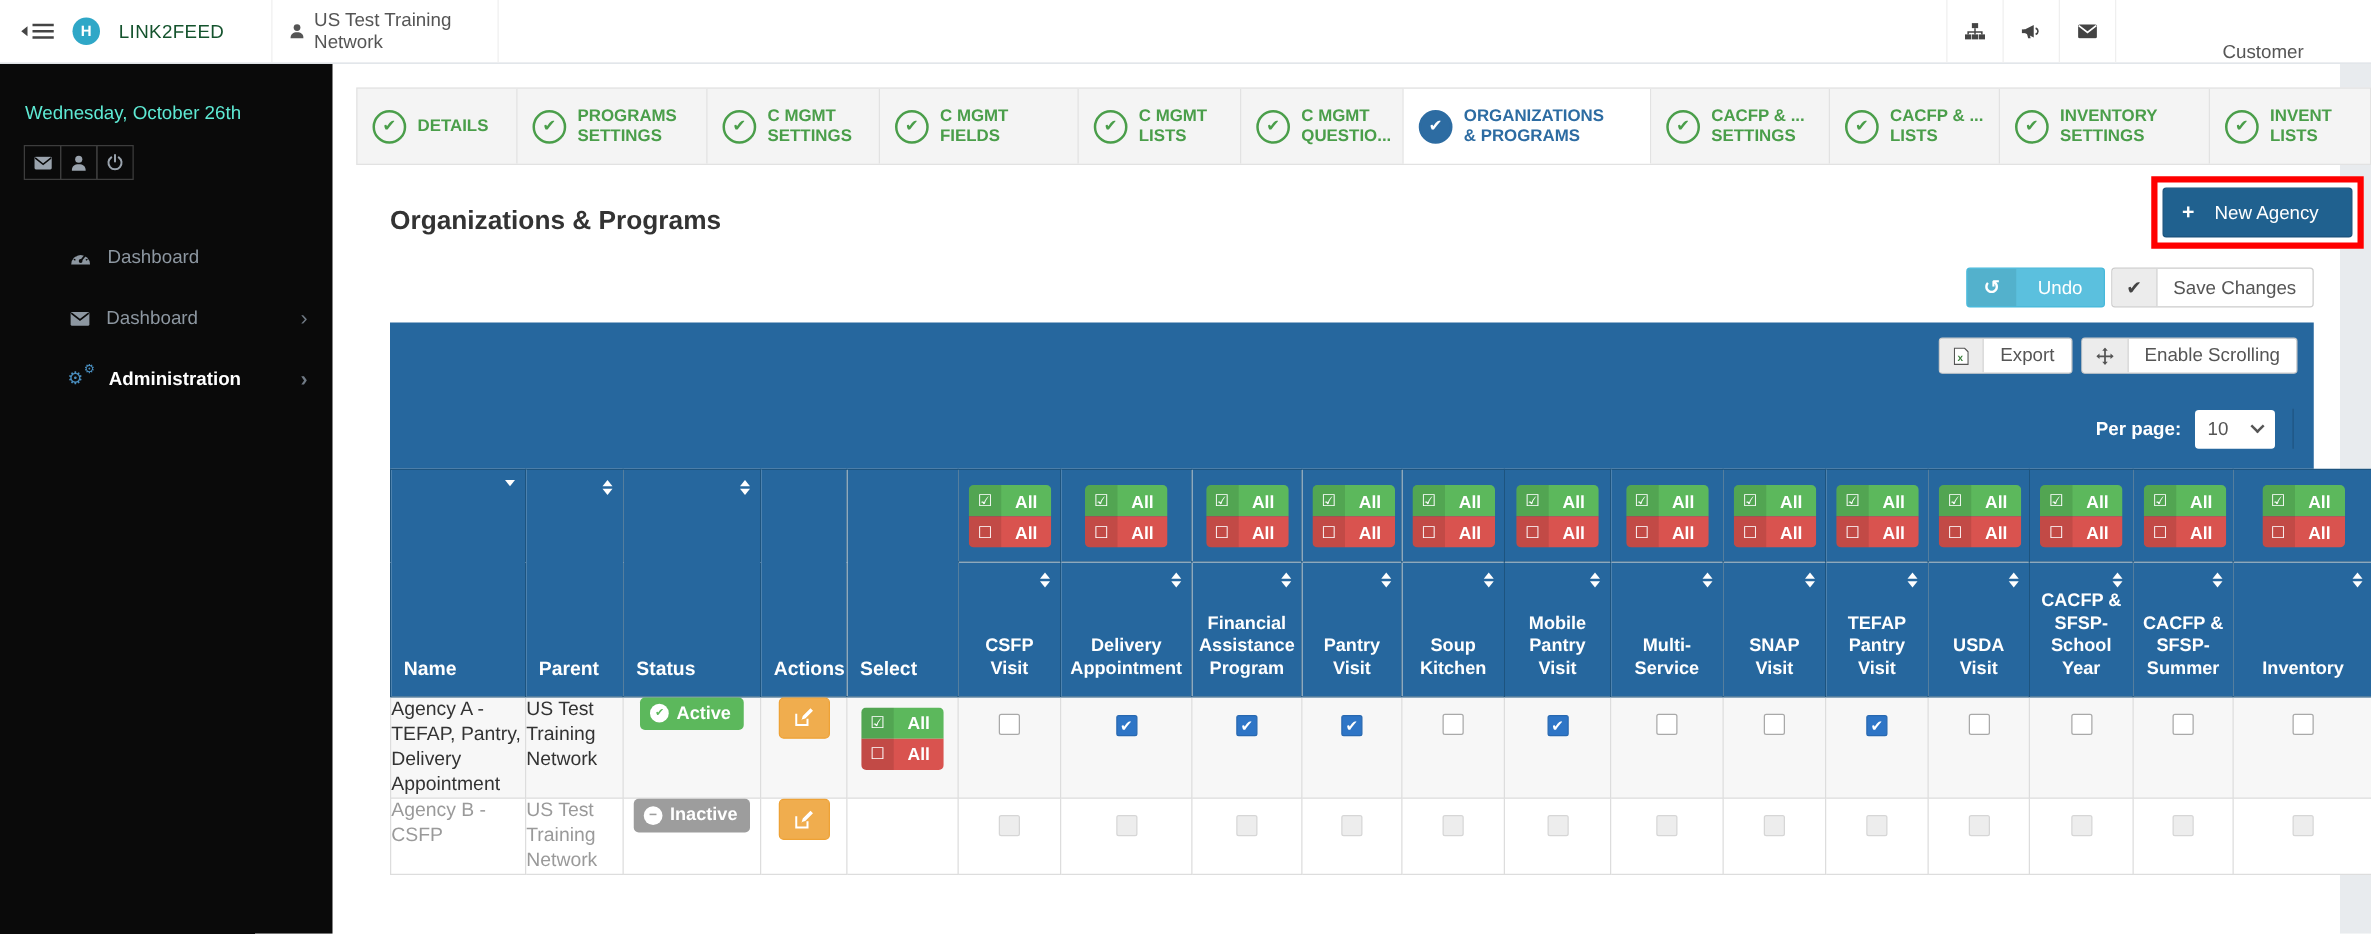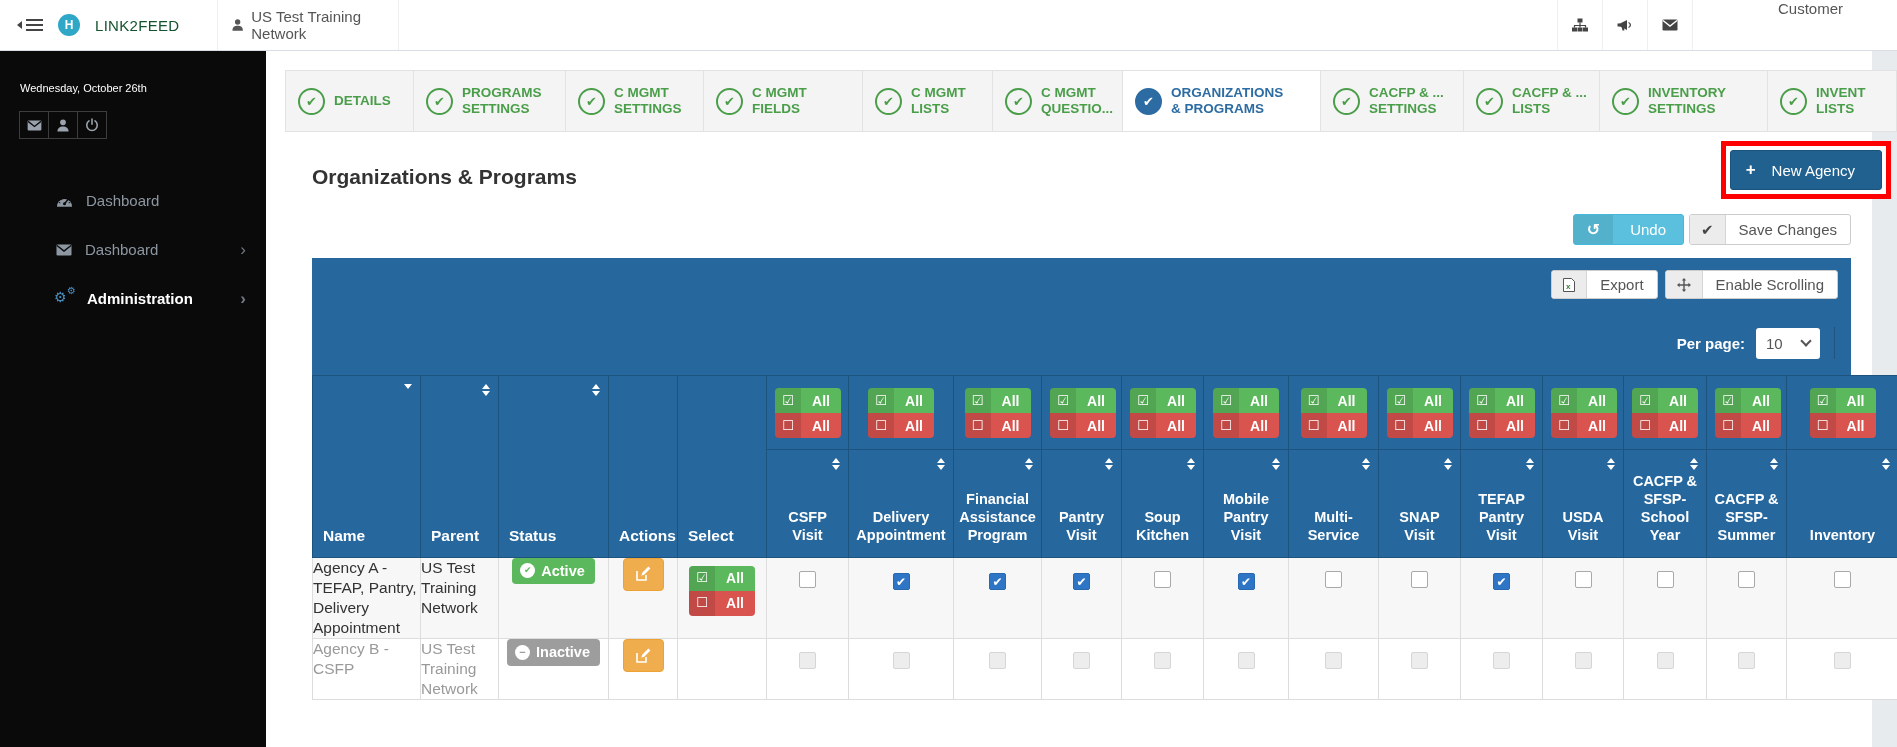--- a/index.html
+++ b/index.html
@@ -15,25 +15,25 @@
   .tb-brand { width:218px; border-right:1px solid #efefef; display:flex; align-items:center; padding-left:17px; gap:15px; }
   .hamburger { display:flex; align-items:center; gap:4px; cursor:pointer; }
   .ham-arrow { width:0; height:0; border-top:4px solid transparent; border-bottom:4px solid transparent; border-right:5px solid #444; }
   .ham-bars span { display:block; width:17px; height:2px; background:#444; margin:3px 0; }
   .logo-circle { width:22px; height:22px; border-radius:50%; background:#2fa7c7; color:#fff; font-weight:bold;
                  font-size:12px; display:flex; align-items:center; justify-content:center; }
   .brand-text { color:#14532d; font-size:15px; letter-spacing:.3px; }
   .tb-network { width:181px; border-right:1px solid #efefef; display:flex; align-items:center; gap:8px; padding-left:14px; color:#555; }
   .tb-spacer { flex:1; }
   .tb-iconcell { width:45px; border-left:1px solid #efefef; display:flex; align-items:center; justify-content:center; cursor:pointer; }
-  .tb-customer { width:205px; border-left:1px solid #efefef; display:flex; align-items:flex-start; justify-content:center; color:#555; cursor:pointer;padding-left:31px; }
+  .tb-customer { width:205px; border-left:1px solid #efefef; display:flex; align-items:flex-end; justify-content:center; color:#555; cursor:pointer;padding-left:31px; }
 
   
   .sidebar { position:absolute; top:51px; left:0; width:266px; height:696px; background:#0a0a0a; z-index:5; }
-  .sb-date { padding:31px 0 0 20px; color:#ffffff; font-size:11px; }
+  .sb-date { padding:31px 0 0 20px; color:#5eead4; font-size:15px; }
   .sb-quick { display:flex; margin:17px 0 0 20px; }
   .sb-qbtn { width:30px; height:28px; border:1px solid #3d3d3d; margin-left:-1px; display:flex; align-items:center; justify-content:center; cursor:pointer; }
   .sb-menu { margin-top:37px;margin-left:36px; }
   .sb-item { display:flex; align-items:center; height:49px; padding:0 20px; color:#8d97a1; gap:13px; cursor:pointer; }
   .sb-item .chev { margin-left:auto; font-size:17px; color:#707a85; }
   .sb-item.active { color:#fff; font-weight:bold; }
   .gear-wrap { position:relative; width:18px; height:16px; color:#4a8fc0; }
   .gear-wrap .g1 { position:absolute; left:-2px; top:-2px; font-size:14px; }
   .gear-wrap .g2 { position:absolute; right:-2px; top:-6px; font-size:10px; }
 

